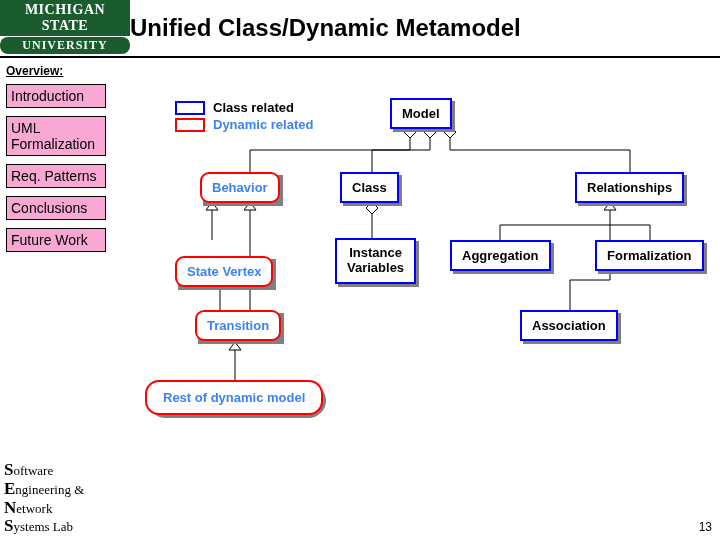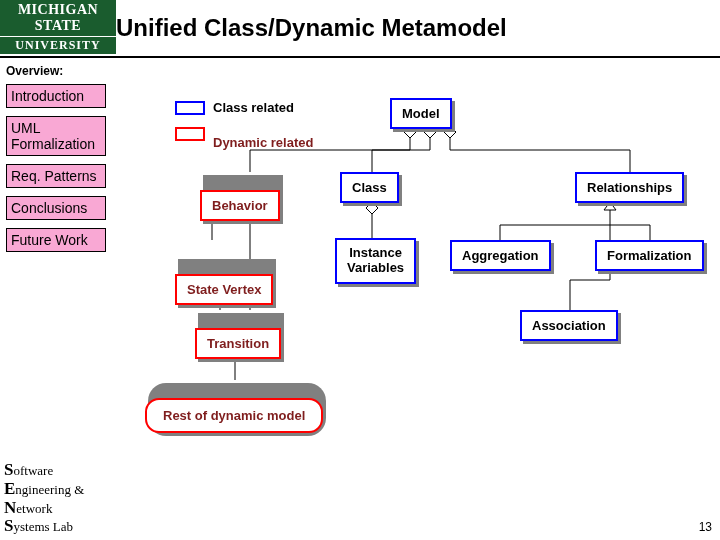--- a/index.html
+++ b/index.html
@@ -1,38 +1,38 @@
 <!DOCTYPE html>
 <html><head>
 <meta charset="utf-8">
 <style>
   * { box-sizing: border-box; margin: 0; padding: 0; }
   body { font-family: Arial, Helvetica, sans-serif; width: 720px; height: 540px; background: #fff; position: relative; overflow: hidden; }
   .header { display: flex; align-items: center; border-bottom: 2px solid #000; height: 58px; }
-  .logo-wrap { width: 116px; height: 56px; display: flex; flex-direction: column; }
+  .logo-wrap { width: 130px; height: 56px; display: flex; flex-direction: column; }
   .logo-top { background: #1a5c2e; color: #fff; font-weight: bold; font-size: 14px; text-align: center; padding: 2px 0; letter-spacing: 0.5px; font-family: 'Times New Roman', serif; }
-  .logo-bot { background: #1a5c2e; color: #fff; font-weight: bold; font-size: 12px; text-align: center; padding: 1px 0; letter-spacing: 1px; font-family: 'Times New Roman', serif; border-top: 1px solid #fff; }
+  .logo-bot { background: #1a5c2e; color: #fff; font-weight: bold; font-size: 12px; text-align: center; padding: 1px 0; letter-spacing: 1px; font-family: 'Times New Roman', serif; border-top: 1px solid #fff; border-radius: 8px; }
   .title { flex: 1; text-align: left; font-size: 24px; font-weight: bold; }
-  .overview-label { font-size: 12px; font-weight: bold; margin: 6px 0 4px 6px; }
+  .overview-label { font-size: 12px; font-weight: bold; text-decoration: underline; margin: 6px 0 4px 6px; }
   .sidebar { position: absolute; left: 6px; top: 84px; width: 100px; }
   .nav-item { border: 1px solid #000; font-size: 14px; padding: 3px 4px; margin-bottom: 8px; background: #f9a8d4; cursor: pointer; }
   .footer { position: absolute; left: 4px; bottom: 4px; font-size: 13px; font-family: 'Times New Roman', serif; line-height: 1.1; }
   .footer .big { font-size: 17px; font-weight: bold; }
   .pagenum { position: absolute; right: 8px; bottom: 6px; font-size: 12px; }
   .canvas { position: absolute; left: 120px; top: 80px; right: 0; bottom: 40px; }
   .legend { position: absolute; text-align: right; }
   .legend-row { display: flex; align-items: center; margin-bottom: 2px; }
   .legend-sw { width: 30px; height: 14px; border: 2px solid; margin-right: 8px; }
   .legend-txt { font-size: 13px; font-weight: bold; }
   .node { position: absolute; }
   .node-shadow { position: absolute; top: 3px; left: 3px; width: 100%; height: 100%; background: #808080; }
   .node-box { position: relative; border: 2px solid; padding: 6px 10px; font-size: 13px; font-weight: bold; text-align: center; background: #fff; }
   .blue-border { border-color: #0000ff; }
-  .red-border { border-color: #ff0000; }
-  .red-text { color: #7f1d1d; margin-top: 18px; }
+  .red-border { border-color: #ff0000; border-radius: 9px; }
+  .red-text { color: #3b82f6; }
   svg.conn { position: absolute; top: 0; left: 0; width: 100%; height: 100%; pointer-events: none; }
 </style>
 </head>
 <body>
 
 <div class="header">
   <div class="logo-wrap">
     <div class="logo-top">MICHIGAN STATE</div>
     <div class="logo-bot">UNIVERSITY</div>
   </div>

